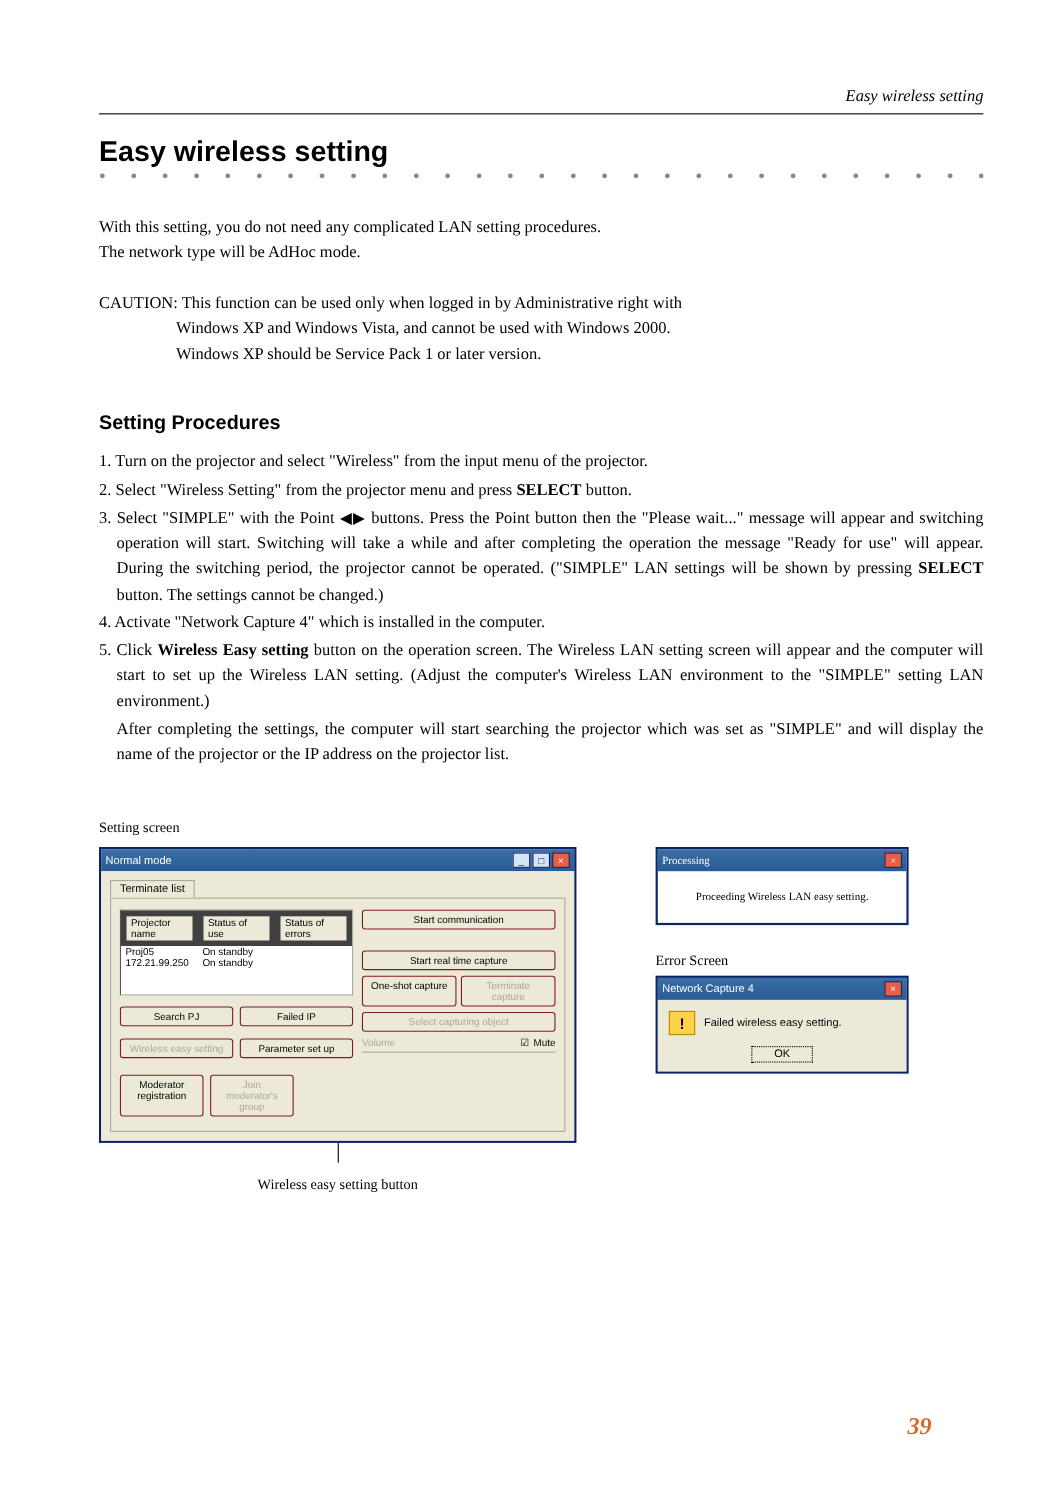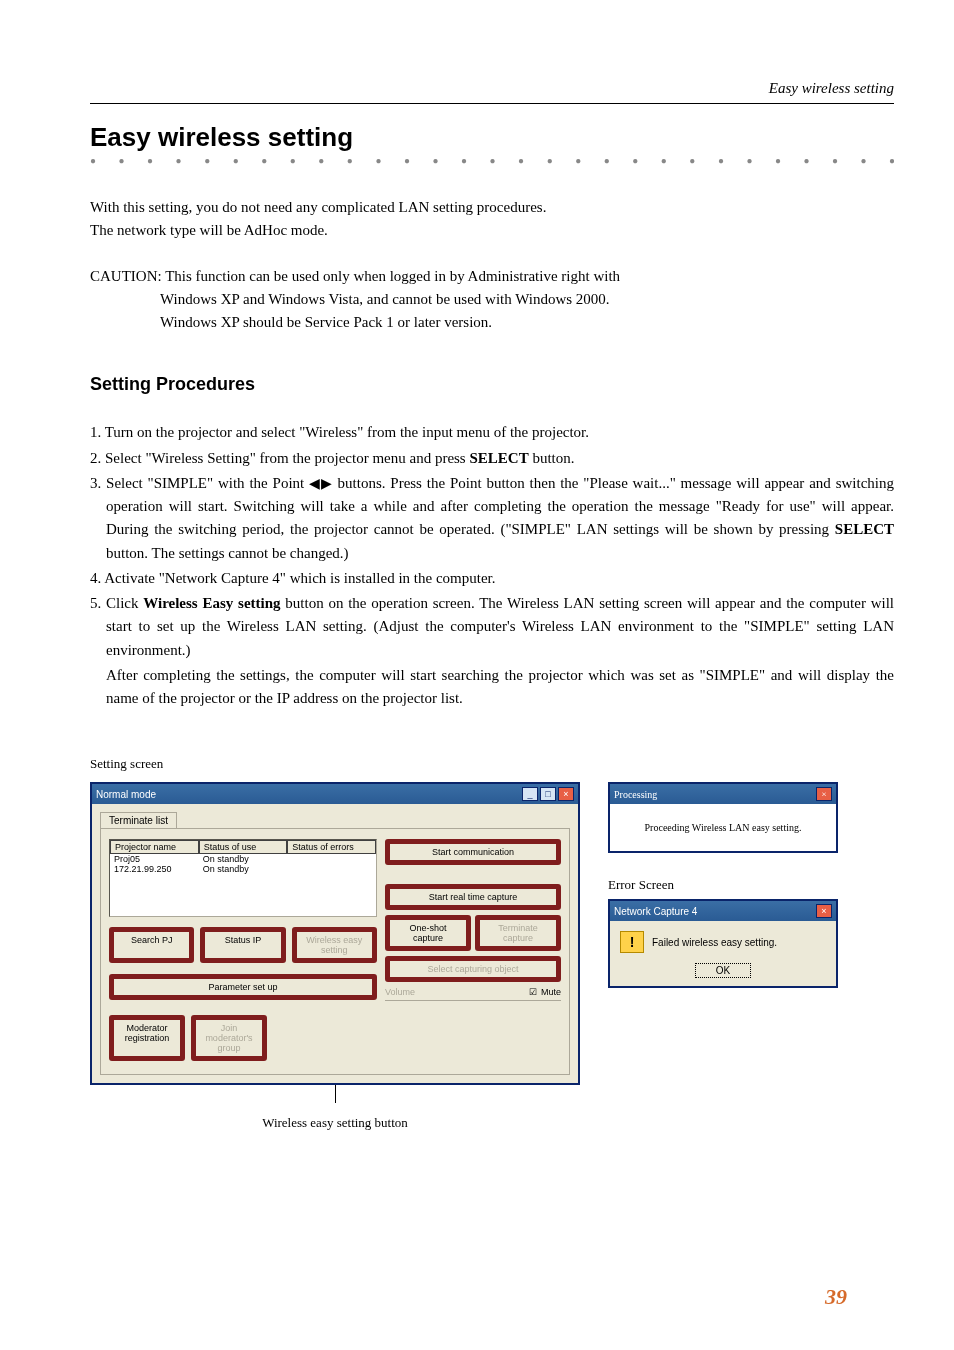--- a/index.html
+++ b/index.html
@@ -5,48 +5,48 @@
   * { margin: 0; padding: 0; box-sizing: border-box; }
   body { font-family: Georgia, 'Times New Roman', serif; background: #fff; width: 954px; height: 1350px; position: relative; color: #000; }
   .page { padding: 80px 60px 40px 90px; }
   .top-right-italic { text-align: right; font-style: italic; font-size: 15px; margin-bottom: 6px; }
   .hr-top { border: none; border-top: 1px solid #000; margin-bottom: 18px; }
   .main-heading { font-family: Arial, Helvetica, sans-serif; font-weight: bold; font-size: 26px; margin-bottom: 2px; }
   .dots-row { letter-spacing: 10px; color: #888; font-size: 10px; margin-bottom: 30px; white-space: nowrap; overflow: hidden; }
   .para { font-size: 15px; line-height: 1.55; margin-bottom: 22px; }
   .caution-block { font-size: 15px; line-height: 1.55; margin-bottom: 40px; }
   .caution-l2 { padding-left: 70px; }
-  .sub-heading { font-family: Arial, Helvetica, sans-serif; font-weight: bold; font-size: 18px; margin-bottom: 26px; }
+  .sub-heading { font-family: Arial, Helvetica, sans-serif; font-weight: bold; font-size: 18px; margin-bottom: 14px; }
   .steps { font-size: 15px; line-height: 1.55; }
   .step { margin-bottom: 2px; text-align: justify; }
   .step-hang { padding-left: 16px; text-indent: -16px; }
   .step-sub { padding-left: 16px; text-align: justify; margin-bottom: 2px; }
   .arrows { font-size: 14px; }
   .setting-label { font-size: 13px; margin-top: 46px; margin-bottom: 10px; }
   .shots-row { display: flex; align-items: flex-start; gap: 28px; }
-  .shot-main { width: 490px; }
-  .shot-side { width: 230px; }
+  .shot-main { width: 434px; }
+  .shot-side { width: 230px; margin-left: 44px; }
   .win { border: 2px solid #0a246a; background: #ece9d8; font-family: Tahoma, Arial, sans-serif; font-size: 10px; color: #000; position: relative; }
   .titlebar { background: linear-gradient(to bottom, #3a6ea5, #2a5b94); color: #fff; height: 20px; display: flex; align-items: center; padding: 0 4px; justify-content: space-between; }
   .titlebar .t { font-size: 10px; }
   .win-btns { display: flex; gap: 2px; }
   .wb { width: 16px; height: 14px; background: #d6e5f5; border: 1px solid #0a246a; color: #0a246a; font-size: 9px; text-align: center; line-height: 12px; }
   .wb.red { background: #e85f45; color: #fff; }
   .main-body { padding: 8px; background: #ece9d8; }
   .tab { background: #ece9d8; border: 1px solid #aca899; border-bottom: none; padding: 2px 8px; display: inline-block; font-size: 10px; }
   .panel-in { border: 1px solid #aca899; background: #ece9d8; padding: 8px; }
   .pj-list { background: #fff; border: 1px inset #aca899; height: 78px; overflow: hidden; }
   .pj-h { display: flex; }
-  .pj-h div { border: 1px solid #404040; background: #ece9d8; padding: 1px 4px; font-size: 9px; flex: 1; }
+  .pj-h div { border: 5px solid #404040; background: #ece9d8; padding: 1px 4px; font-size: 9px; flex: 1; }
   .pj-row { display: flex; font-size: 9px; }
   .pj-row div { padding: 0 4px; flex: 1; }
   .mid-split { display: flex; gap: 8px; margin-top: 2px; }
   .left-bot { flex: 1; }
   .right-bot { width: 176px; }
-  .btn { background: #ece9d8; border: 5px solid #7f1d1d; border-radius: 3px; padding: 3px 6px; font-size: 9px; text-align: center; margin-bottom: 5px; }
+  .btn { background: #ece9d8; border: 1px solid #7f1d1d; border-radius: 3px; padding: 3px 6px; font-size: 9px; text-align: center; margin-bottom: 5px; }
   .btn.dis { color: #aca899; }
   .btn.wide { width: 100%; }
   .btns-row { display: flex; gap: 6px; margin-top: 10px; flex-wrap: wrap; }
   .btns-row .btn { flex: 1; min-width: 76px; }
   .slider-row { display:flex; align-items:center; font-size:9px; gap:4px; margin-top:3px; }
   .slider-line { flex:1; border-top:1px solid #aca899; position:relative; }
   .cap-label { text-align: center; font-size: 13px; margin-top: 12px; }
   .arrow-line { width: 1px; height: 20px; background: #000; margin: -2px auto 0 auto; }
   .proc-win { border: 2px solid #0a246a; background: #fff; }
   .proc-body { padding: 18px 10px; text-align: center; font-size: 10px; color: #000; }
@@ -123,21 +123,21 @@
                     <div></div>
                   </div>
                   <div class="pj-row">
                     <div>172.21.99.250</div>
                     <div>On standby</div>
                     <div></div>
                   </div>
                 </div>
                 <div class="btns-row">
                   <div class="btn">Search PJ</div>
-                  <div class="btn">Status IP</div>
+                  <div class="btn">Failed IP</div>
                   <div class="btn dis">Wireless easy setting</div>
                   <div class="btn">Parameter set up</div>
                 </div>
                 <div class="btns-row">
                   <div class="btn">Moderator registration</div>
                   <div class="btn dis">Join moderator's group</div>
                   <div style="flex:2"></div>
                 </div>
               </div>
               <div class="right-bot">

